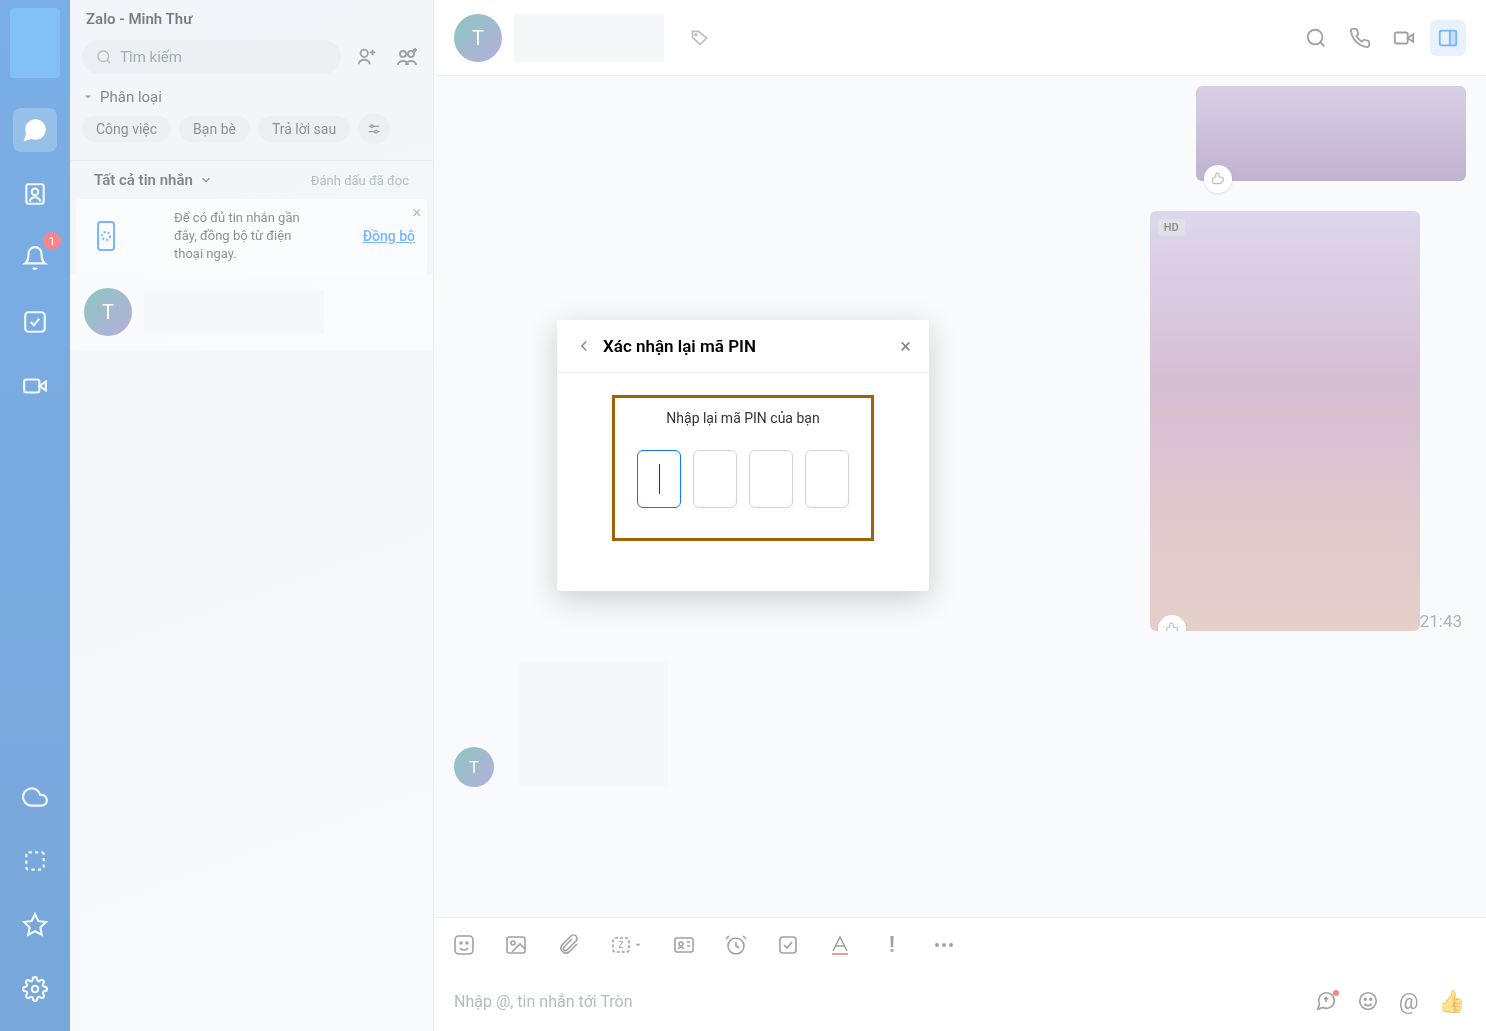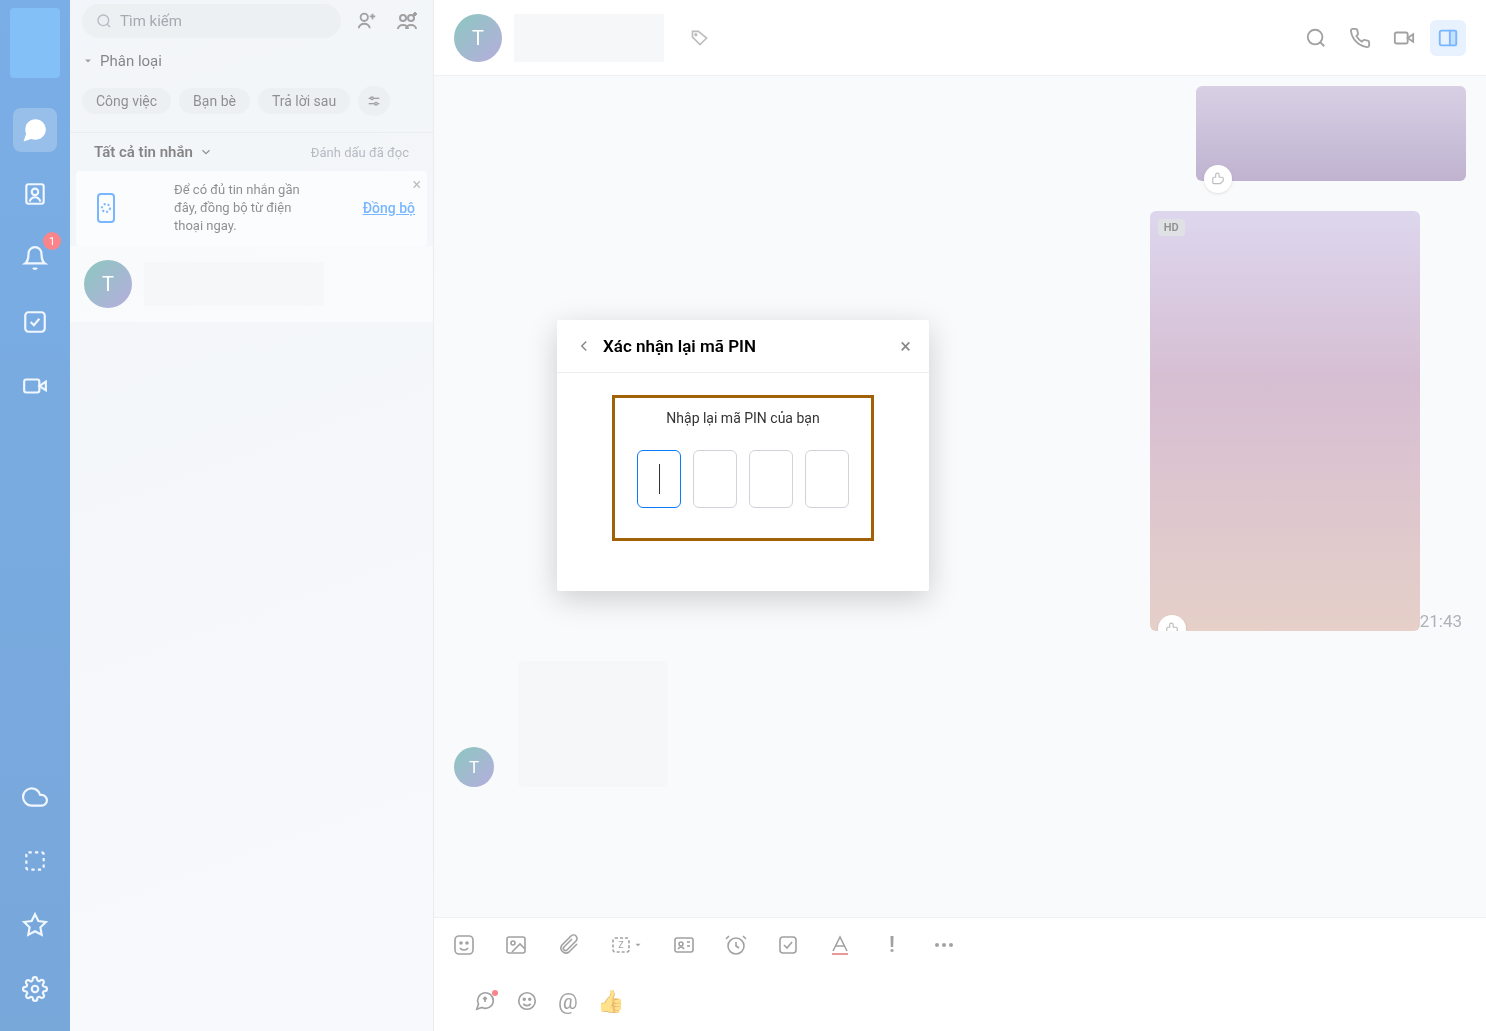--- a/index.html
+++ b/index.html
@@ -11,21 +11,21 @@
 .navrail .nav-icon.active { background: rgba(255,255,255,0.22); }
 .navrail .badge { position: absolute; top: -4px; right: -4px; background: #f5222d; color: #fff; font-size: 11px; border-radius: 50%; width: 18px; height: 18px; display: flex; align-items: center; justify-content: center; }
 .navrail .spacer { flex: 1; }
 .sidebar { width: 364px; background: linear-gradient(160deg, #e8edf4 0%, #f2f5f9 100%); border-right: 1px solid #ddd; display: flex; flex-direction: column; }
 .title-row { padding: 10px 16px 8px; font-size: 15px; font-weight: 600; color: #111; }
 .search-row { display: flex; align-items: center; padding: 4px 12px 10px; gap: 12px; }
 .search-box { flex: 1; height: 34px; background: #dde3ea; border-radius: 18px; display: flex; align-items: center; padding: 0 14px; color: #5a6470; font-size: 15px; }
 .search-box svg { margin-right: 8px; }
 .icon-btn-sm { width: 28px; height: 28px; display: flex; align-items: center; justify-content: center; color: #555; cursor: pointer; }
 .filter-block { padding: 4px 12px 10px; border-bottom: 1px solid #d8dde4; }
-.filter-header { display: flex; align-items: center; font-size: 15px; color: #222; margin-bottom: 16px; cursor: pointer; }
+.filter-header { display: flex; align-items: center; font-size: 15px; color: #222; margin-bottom: 8px; cursor: pointer; }
 .filter-header svg { margin-right: 6px; }
 .chip-row { display: flex; flex-wrap: wrap; gap: 8px; margin-bottom: 6px; align-items: center; }
 .chip { background: #dde3ea; border-radius: 16px; padding: 5px 14px; font-size: 14px; color: #333; cursor: pointer; }
 .chip.active { background: #0a7aff; color: #fff; }
 .chip.icon-only { width: 32px; height: 30px; padding: 0; display: flex; align-items: center; justify-content: center; }
 .allmsg-row { display: flex; align-items: center; padding: 10px 24px; font-size: 15px; justify-content: space-between; }
 .allmsg-left { display: flex; align-items: center; gap: 6px; font-weight: 600; color: #222; cursor: pointer; }
 .mark-read { color: #7a8290; font-size: 13px; cursor: pointer; }
 .sync-box { margin: 0 6px; background: #f8fafc; border-radius: 4px; padding: 10px 12px; display: flex; align-items: center; position: relative; gap: 40px; }
 .sync-ico { width: 36px; height: 36px; display: flex; align-items: center; justify-content: center; margin-right: 10px; color: #0a7aff; }
@@ -135,20 +135,21 @@
     </div>
     <div class="nav-icon">
       <svg width="26" height="26" viewBox="0 0 24 24" fill="none" stroke="currentColor" stroke-width="2">
           <circle cx="12" cy="12" r="3"></circle>
           <path d="M19.4 15a1.65 1.65 0 0 0 .33 1.82l.06.06a2 2 0 1 1-2.83 2.83l-.06-.06a1.65 1.65 0 0 0-1.82-.33 1.65 1.65 0 0 0-1 1.51V21a2 2 0 0 1-4 0v-.09a1.65 1.65 0 0 0-1-1.51 1.65 1.65 0 0 0-1.82.33l-.06.06a2 2 0 1 1-2.83-2.83l.06-.06a1.65 1.65 0 0 0 .33-1.82 1.65 1.65 0 0 0-1.51-1H3a2 2 0 0 1 0-4h.09a1.65 1.65 0 0 0 1.51-1 1.65 1.65 0 0 0-.33-1.82l-.06-.06a2 2 0 1 1 2.83-2.83l.06.06a1.65 1.65 0 0 0 1.82.33h0a1.65 1.65 0 0 0 1-1.51V3a2 2 0 0 1 4 0v.09a1.65 1.65 0 0 0 1 1.51h0a1.65 1.65 0 0 0 1.82-.33l.06-.06a2 2 0 1 1 2.83 2.83l-.06.06a1.65 1.65 0 0 0-.33 1.82v0a1.65 1.65 0 0 0 1.51 1H21a2 2 0 0 1 0 4h-.09a1.65 1.65 0 0 0-1.51 1z"></path>
         </svg>
     </div>
   </div>
 
   <div class="sidebar">
+    <div class="title-row">Zalo - Minh Thư</div>
 
     <div class="search-row">
       <div class="search-box">
         <svg width="16" height="16" viewBox="0 0 24 24" fill="none" stroke="#7a8290" stroke-width="2">
             <circle cx="11" cy="11" r="8"></circle>
             <line x1="21" y1="21" x2="16.65" y2="16.65"></line>
           </svg>
         <span>Tìm kiếm</span>
       </div>
       <div class="icon-btn-sm">
@@ -349,20 +350,21 @@
       <div class="ticon">
         <svg width="24" height="24" viewBox="0 0 24 24" fill="#555">
             <circle cx="5" cy="12" r="2"></circle>
             <circle cx="12" cy="12" r="2"></circle>
             <circle cx="19" cy="12" r="2"></circle>
           </svg>
       </div>
     </div>
 
     <div class="compose-input">
+      <div class="placeholder">Nhập @, tin nhắn tới Tròn</div>
       <div class="ricon red-dot">
         <svg width="22" height="22" viewBox="0 0 24 24" fill="none" stroke="#555" stroke-width="1.8">
             <path d="M21 11.5a8.5 8.5 0 0 1-12.3 7.6L3 21l1.9-5.7A8.5 8.5 0 1 1 21 11.5z"></path>
             <path d="M12 8v5M10 10l2-2 2 2"></path>
           </svg>
       </div>
       <div class="ricon">
         <svg width="22" height="22" viewBox="0 0 24 24" fill="none" stroke="#555" stroke-width="1.8">
             <circle cx="12" cy="12" r="9"></circle>
             <circle cx="9" cy="10" r="1" fill="#555"></circle>

